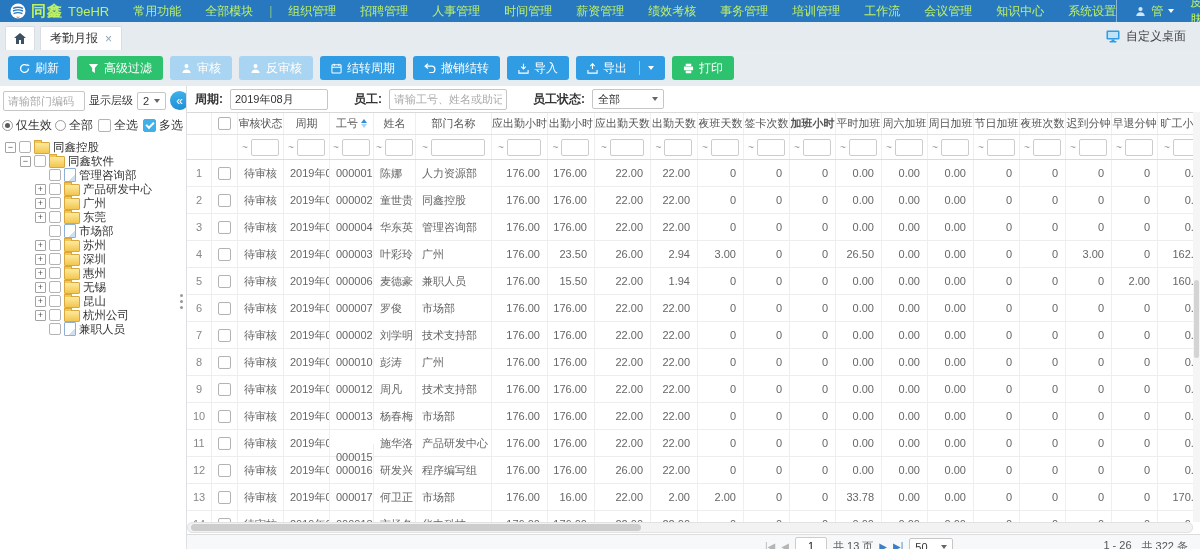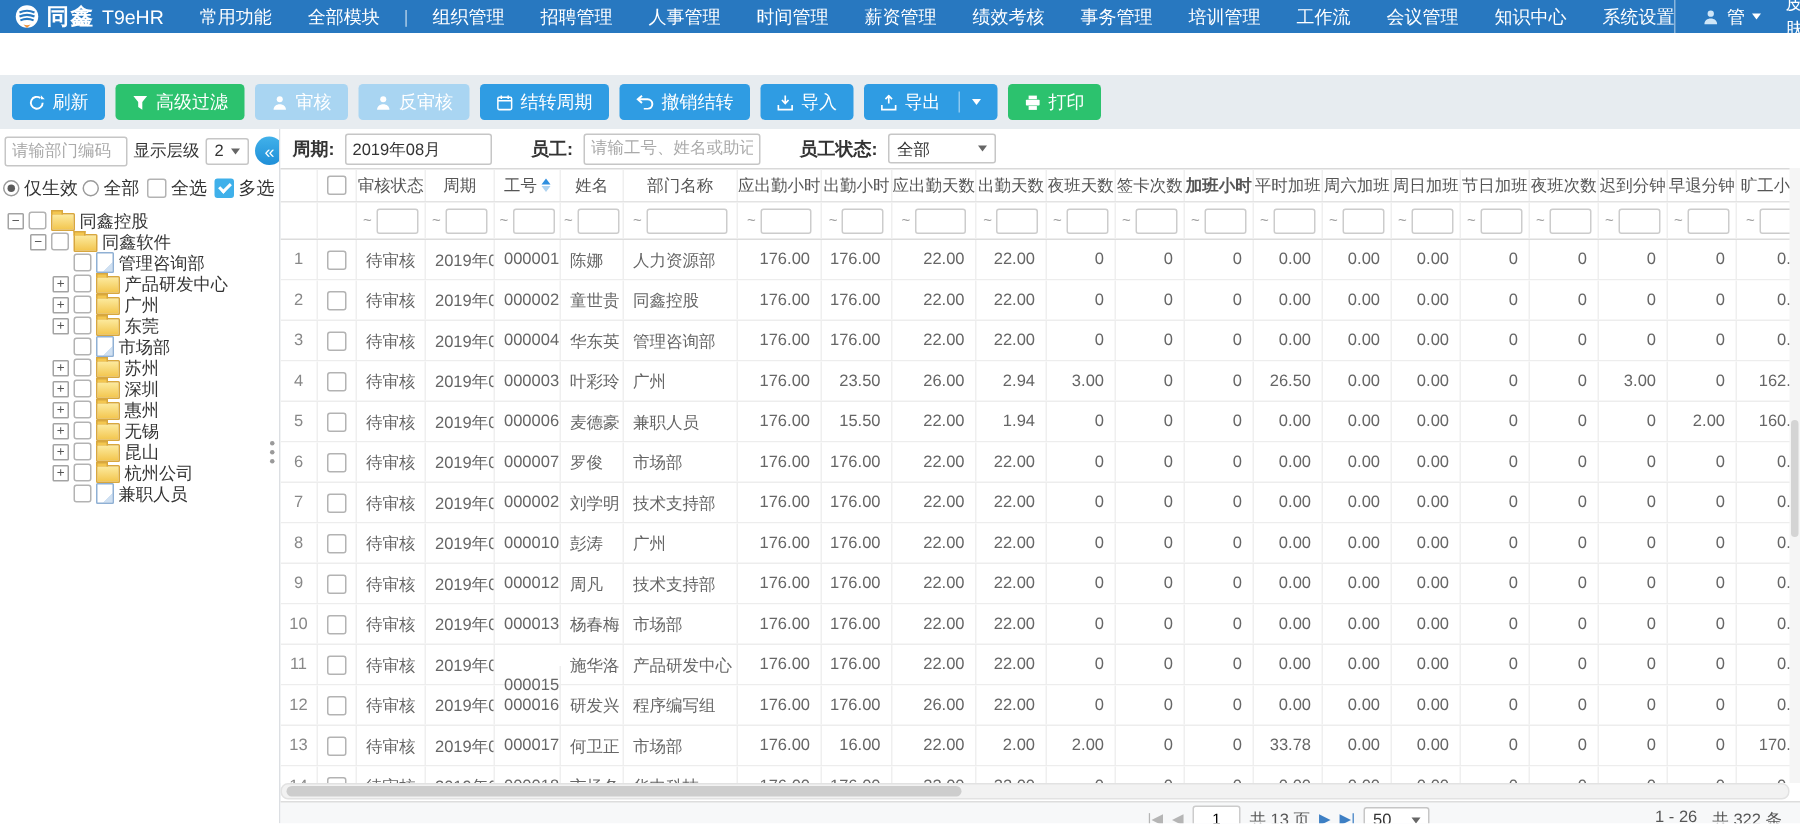--- a/index.html
+++ b/index.html
@@ -1,21 +1,21 @@
 <!DOCTYPE html>
 <html><head>
 <meta charset="utf-8">
 <style>
   html,body{margin:0;padding:0;background:#fff;}
   .app{position:relative;width:1200px;height:549px;overflow:hidden;background:#fff;
        font-family:"Liberation Sans","DejaVu Sans",sans-serif;font-size:12px;color:#333;}
 
   
   .topnav{position:absolute;top:0;left:0;right:0;height:22px;background:#2878c0;
-          display:flex;align-items:center;color:#ffffff;}
+          display:flex;align-items:center;color:#bef264;}
   .logo{display:flex;align-items:center;gap:5px;padding:0 10px;flex:none;}
   .brand-bold{font-size:15px;font-weight:bold;letter-spacing:1px;}
   .brand-suffix{font-size:13px;}
   .menu{display:flex;align-items:center;gap:24px;margin-left:14px;font-size:12px;white-space:nowrap;}
   .nav-item{cursor:pointer;}
   .nav-div{opacity:.6;margin:0 -8px;}
   .nav-right{margin-left:auto;display:flex;align-items:center;gap:16px;padding:0 14px 0 18px;
              border-left:1px solid rgba(255,255,255,.45);height:100%;}
   .nav-drop{display:flex;align-items:center;gap:5px;}
   .caret{width:0;height:0;border-left:3.5px solid transparent;border-right:3.5px solid transparent;
@@ -183,20 +183,44 @@
         <span class="caret"></span>
       </span>
       <span class="nav-drop">
         <span>皮肤</span>
 
       </span>
 
     </div>
   </header>
 
+  <div class="tabbar">
+    <div class="tab" style="padding:0 8px;">
+      <span>
+        <svg width="12" height="11" viewBox="0 0 12 11">
+            <path d="M6 0 L12 5 H10 V11 H7 V7 H5 V11 H2 V5 H0 Z" fill="#3e5063"></path>
+          </svg>
+      </span>
+    </div>
+    <div class="tab">
+      <span>考勤月报</span>
+      <span class="tab-close">×</span>
+    </div>
+    <div class="custom-desktop">
+      <span>
+        <svg width="14" height="13" viewBox="0 0 14 13">
+          <rect x="0.5" y="0.5" width="13" height="9" rx="1.2" fill="#2f9ce3"></rect>
+          <rect x="2" y="2" width="10" height="6" fill="#bfe2f7"></rect>
+          <rect x="5.5" y="9.5" width="3" height="1.6" fill="#2f9ce3"></rect>
+          <rect x="3.5" y="11.1" width="7" height="1.3" rx="0.6" fill="#2f9ce3"></rect>
+        </svg>
+      </span>
+      <span>自定义桌面</span>
+    </div>
+  </div>
 
   <div class="toolbar" id="toolbar-buttons">
       <div class="btn blue">
         <span class="bicon">
           <svg width="11" height="11" viewBox="0 0 12 12">
             <path d="M10.3 6A4.3 4.3 0 1 1 8.6 2.6" fill="none" stroke="#fff" stroke-width="1.4"></path>
             <path d="M9 0.6 9 3.4 11.8 3.4z" fill="#fff"></path>
           </svg>
         </span>
         <span class="blabel">刷新</span>

